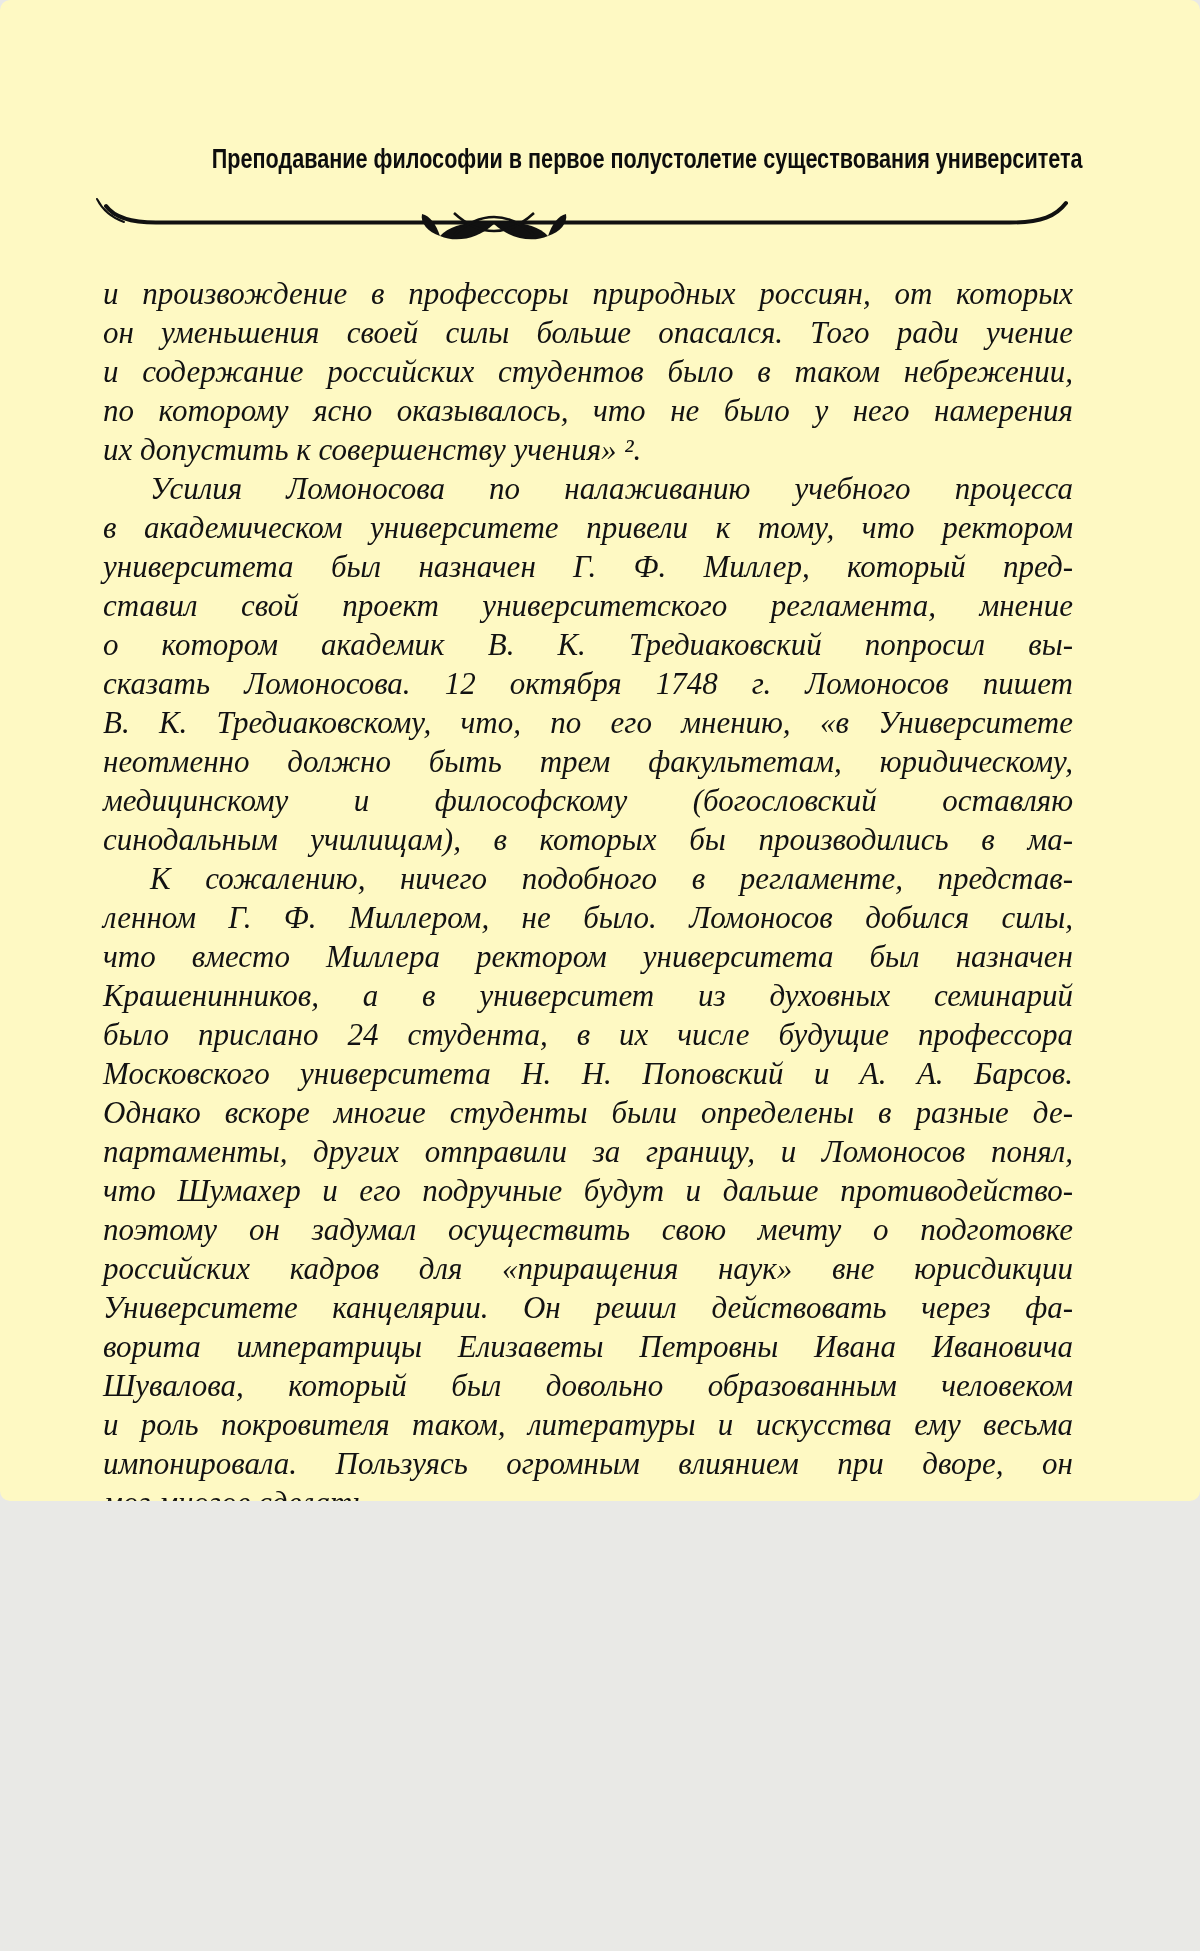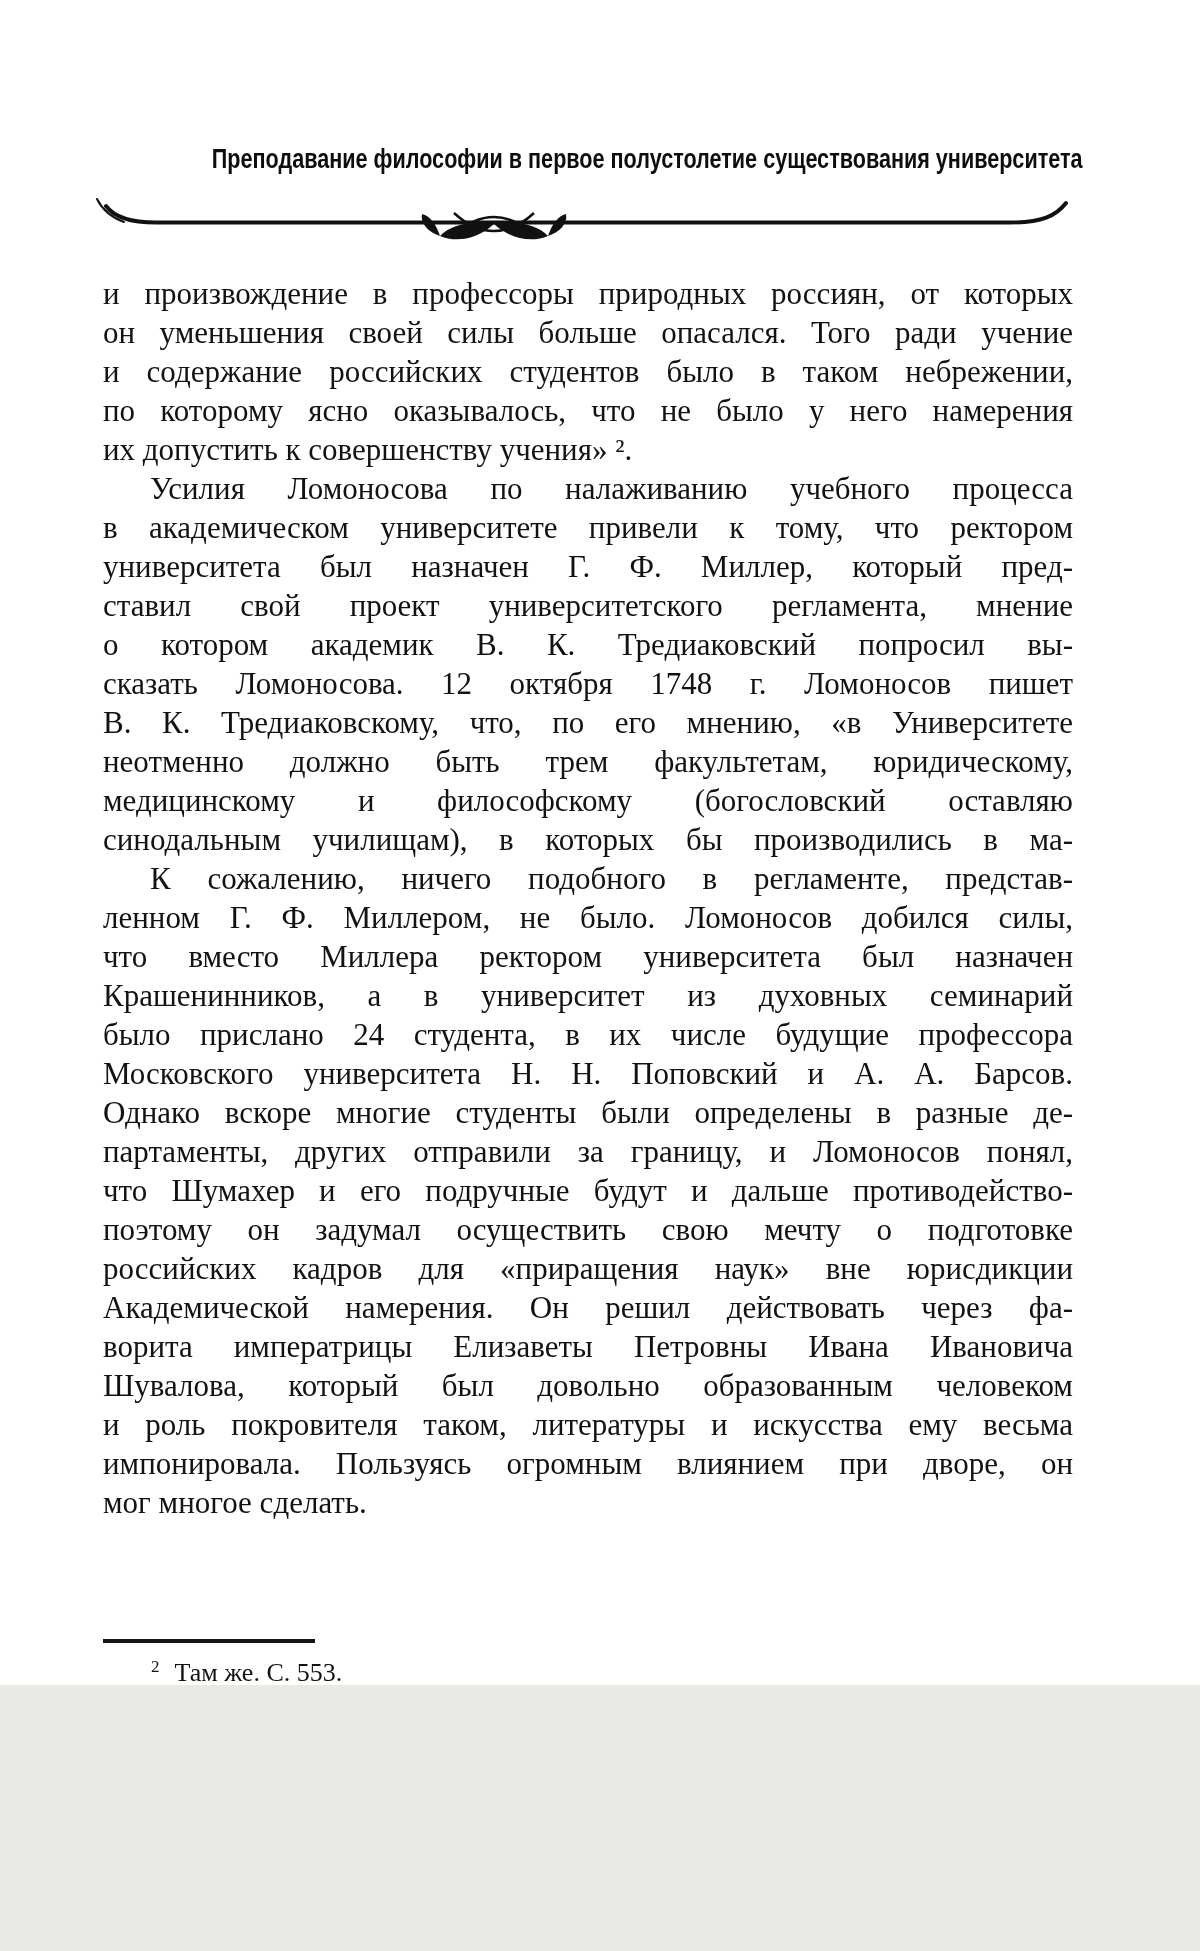--- a/index.html
+++ b/index.html
@@ -1,25 +1,26 @@
 <!DOCTYPE html>
 <html><head>
 <meta charset="utf-8">
 <style>
   html, body { margin: 0; padding: 0; }
   body { background: #e9e9e6; }
   .page {
     position: relative;
     width: 1200px;
-    height: 1685px;
+    height: 1501px;
     margin: 0 auto;
-    background: #ffffff;
+    background: #fef9c3;
     overflow: hidden;
     color: #151515;
     font-family: "Liberation Serif", "DejaVu Serif", serif;
+    border-radius: 10px;
   }
 
   
   .running-head {
     position: absolute;
     left: 103px;
     top: 144px;
     width: 970px;
     text-align: center;
     font-family: "Liberation Sans", sans-serif;
@@ -52,20 +53,21 @@
     width: 970px;
     font-size: 31px;
     line-height: 39px;
     color: #121212;
   }
   .para { margin: 0; }
   .line {
     text-align: justify;
     text-align-last: justify;
     white-space: normal;
+    font-style: italic;
   }
   .line.last { text-align-last: left; }
   .line.indent { text-indent: 47px; }
 
   
   .footnote-rule {
     position: absolute;
     left: 103px;
     top: 1639px;
     width: 212px;
@@ -165,21 +167,21 @@
         <div class="line">ленном Г. Ф. Миллером, не было. Ломоносов добился силы,</div>
         <div class="line">что вместо Миллера ректором университета был назначен</div>
         <div class="line">Крашенинников, а в университет из духовных семинарий</div>
         <div class="line">было прислано 24 студента, в их числе будущие профессора</div>
         <div class="line">Московского университета Н. Н. Поповский и А. А. Барсов.</div>
         <div class="line">Однако вскоре многие студенты были определены в разные де-</div>
         <div class="line">партаменты, других отправили за границу, и Ломоносов понял,</div>
         <div class="line">что Шумахер и его подручные будут и дальше противодейство-</div>
         <div class="line">поэтому он задумал осуществить свою мечту о подготовке</div>
         <div class="line">российских кадров для «приращения наук» вне юрисдикции</div>
-        <div class="line">Академической намерения. Он решил действовать через фа-</div>
+        <div class="line">Университете канцелярии. Он решил действовать через фа-</div>
         <div class="line">ворита императрицы Елизаветы Петровны Ивана Ивановича</div>
         <div class="line">Шувалова, который был довольно образованным человеком</div>
         <div class="line">и роль покровителя таком, литературы и искусства ему весьма</div>
         <div class="line">импонировала. Пользуясь огромным влиянием при дворе, он</div>
         <div class="line last">мог многое сделать.</div>
       </div>
     </main>
 
   <div class="footnote-rule"></div>
 

